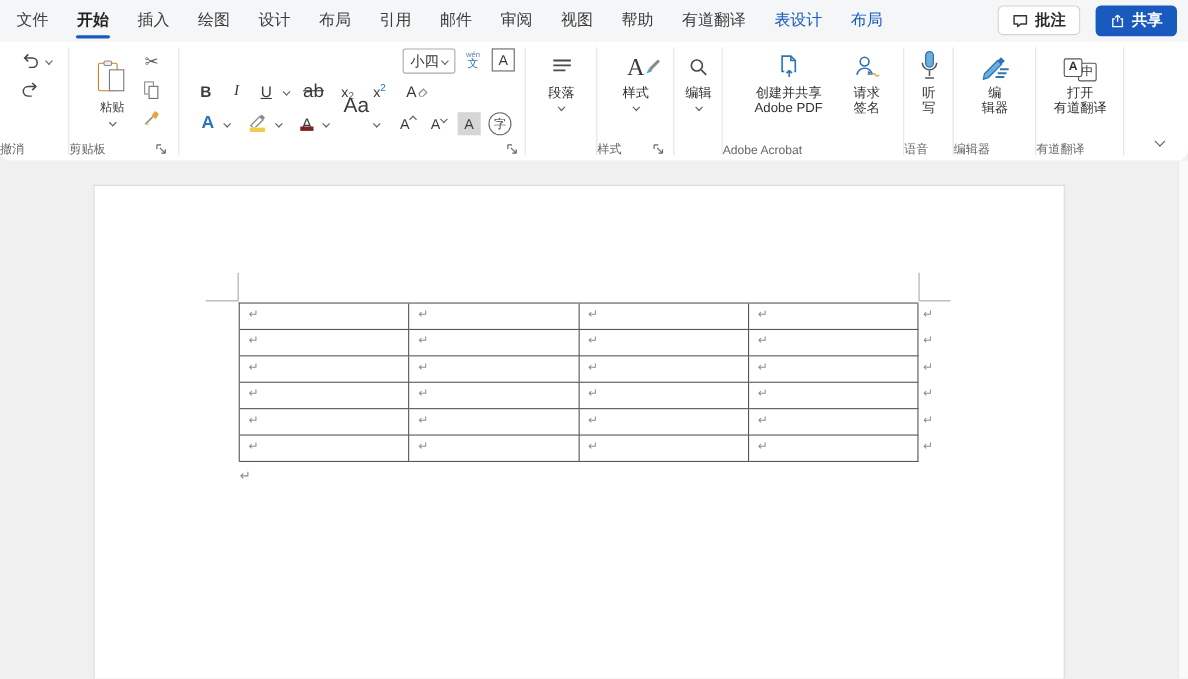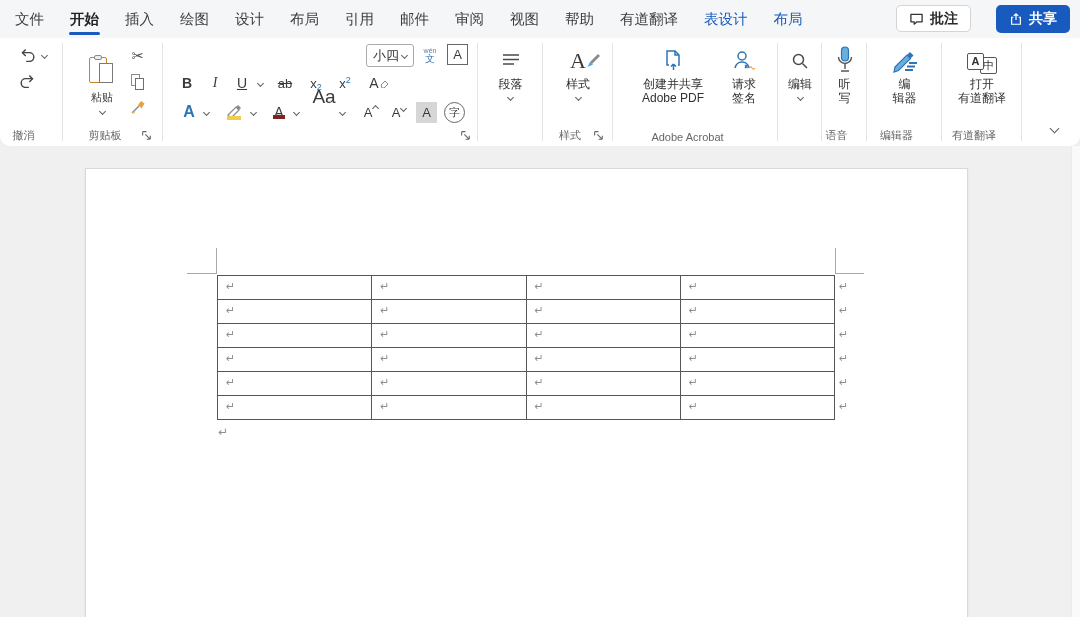--- a/index.html
+++ b/index.html
@@ -8,35 +8,35 @@
 
   
   .titlebar { position:relative; height:38px; background:#f5f6f7; }
   .tabs { display:flex; align-items:center; height:38px; padding-left:2px; }
   .tab { position:relative; padding:0 13px; font-size:14.5px; color:#3c3c3c;
          line-height:38px; cursor:default; white-space:nowrap; }
   .tab.active { color:#222; font-weight:700; }
   .tab.active::after { content:""; position:absolute; left:12px; right:12px;
          bottom:3px; height:3px; background:#185abd; border-radius:2px; }
   .tab.contextual { color:#185abd; }
-  .tb-right { position:absolute; right:10px; top:5px; display:flex; gap:25px; }
+  .tb-right { position:absolute; right:10px; top:5px; display:flex; gap:14px; }
   .btn-comments { display:flex; align-items:center; gap:6px; height:27px;
          padding:0 12px; background:#fff; border:1px solid #d4d4d4;
          border-radius:5px; font-size:14px; font-weight:700; color:#2b2b2b; }
   .btn-share { display:flex; align-items:center; gap:6px; height:28px;
          padding:0 13px; background:#185abd; border:none; border-radius:5px;
          font-size:14px; font-weight:700; color:#fff; }
 
   
   .ribbon { position:relative; height:108px; background:#fff;
             border-radius:0 0 10px 10px; display:flex; }
   .rgroup { position:relative; height:100%; flex:0 0 auto; }
   .rgroup::after { content:""; position:absolute; right:0; top:5px; bottom:5px;
             width:1px; background:#e4e4e4; }
-  .glabel { position:absolute; bottom:3px; left:0; right:16px; text-align:center;
+  .glabel { position:absolute; bottom:3px; left:0; right:16px; text-align:left;
             font-size:11px; color:#676767; white-space:nowrap; }
   .launcher { position:absolute; bottom:4px; width:12px; height:12px; }
   .chev { display:inline-block; width:5px; height:5px; border-right:1.3px solid #5f5f5f;
           border-bottom:1.3px solid #5f5f5f; transform:rotate(45deg); vertical-align:middle; }
   .bigbtn { display:flex; flex-direction:column; align-items:center; padding-top:7px;
             font-size:12px; color:#323130; line-height:14px; text-align:center; }
   .bigbtn .chev { margin-top:4px; }
   .iconbox { height:32px; display:flex; align-items:center; justify-content:center; }
   .sbtn { position:absolute; display:flex; align-items:center; justify-content:center;
           color:#3b3b3b; cursor:default; }
@@ -169,21 +169,21 @@
     <div class="sbtn" style="left:13px;top:34px;width:22px;height:22px;font-size:14px;font-weight:700">
       <span>B</span>
       </div>
     <div class="sbtn" style="left:41px;top:34px;width:22px;height:22px;font-size:14px;font-style:italic;font-family:'Liberation Serif',serif">
       <span>I</span>
       </div>
     <div class="sbtn" style="left:68px;top:34px;width:22px;height:22px;font-size:14px">
       <span class="ul">U</span>
       </div>
     <span class="chev" style="position:absolute;left:95px;top:43px"></span>
-    <div class="sbtn" style="left:110px;top:34px;width:24px;height:22px;font-size:13px">
+    <div class="sbtn" style="left:110px;top:34px;width:24px;height:22px;font-size:17px">
       <span class="strike">ab</span>
       </div>
     <div class="sbtn" style="left:141px;top:34px;width:24px;height:22px;font-size:13px">
       <span>x</span>
       <span style="font-size:9px;color:#2e75b6;margin-top:7px">2</span>
       </div>
     <div class="sbtn" style="left:170px;top:34px;width:24px;height:22px;font-size:13px">
       <span>x</span>
       <span style="font-size:9px;color:#2e75b6;margin-bottom:7px">2</span>
       </div>
@@ -262,20 +262,33 @@
       </div>
       <span>样式</span>
       <span class="chev"></span>
     </div>
     <div class="glabel">样式</div>
     <svg class="launcher" style="right:8px" viewBox="0 0 11 11">
       <path d="M1.5 1.5H5M1.5 1.5V5M4 4l4.5 4.5M8.5 8.5V5.2M8.5 8.5H5.2" stroke="#666" stroke-width="1" fill="none"></path>
     </svg>
   </div>
 
+  <div class="rgroup" style="width:44px">
+    <div class="bigbtn" style="width:100%">
+      <div class="iconbox">
+        <svg width="18" height="18" viewBox="0 0 18 18">
+          <circle cx="7.5" cy="7.5" r="5" fill="none" stroke="#4a4a4a" stroke-width="1.5"></circle>
+          <path d="M11.5 11.5 16 16" stroke="#4a4a4a" stroke-width="1.5"></path>
+        </svg>
+      </div>
+      <span>编辑</span>
+      <span class="chev"></span>
+    </div>
+  </div>
+
   <div class="rgroup" style="width:165px">
     <div class="bigbtn" style="position:absolute;left:14px;width:92px">
       <div class="iconbox">
         <svg width="22" height="24" viewBox="0 0 22 24">
           <path d="M5 2h8l4 4v10H5z" fill="none" stroke="#2e75b6" stroke-width="1.5"></path>
           <path d="M13 2v4h4" fill="none" stroke="#2e75b6" stroke-width="1.5"></path>
           <rect x="7" y="13" width="9" height="9" fill="#fff"></rect>
           <path d="M11.5 21v-6M11.5 15l-2.5 2.5M11.5 15l2.5 2.5" stroke="#2e75b6" stroke-width="1.5" fill="none"></path>
         </svg>
       </div>
@@ -288,33 +301,20 @@
           <circle cx="11" cy="7" r="4" fill="none" stroke="#2e75b6" stroke-width="1.5"></circle>
           <path d="M4 19c1-4 4-6 7-6s6 2 7 6" fill="none" stroke="#2e75b6" stroke-width="1.5"></path>
           <path d="M14 16l2.5 3M16.5 16 14 19" stroke="#2e75b6" stroke-width="1.2"></path>
           <path d="M18 19c1-1.5 2-1.5 3 0s2 1.5 3 0" fill="none" stroke="#e8a33d" stroke-width="1.3"></path>
         </svg>
       </div>
       <span>请求</span>
       <span>签名</span>
     </div>
     <div class="glabel">Adobe Acrobat</div>
-  </div>
-
-  <div class="rgroup" style="width:44px">
-    <div class="bigbtn" style="width:100%">
-      <div class="iconbox">
-        <svg width="18" height="18" viewBox="0 0 18 18">
-          <circle cx="7.5" cy="7.5" r="5" fill="none" stroke="#4a4a4a" stroke-width="1.5"></circle>
-          <path d="M11.5 11.5 16 16" stroke="#4a4a4a" stroke-width="1.5"></path>
-        </svg>
-      </div>
-      <span>编辑</span>
-      <span class="chev"></span>
-    </div>
   </div>
 
   <div class="rgroup" style="width:45px">
     <div class="bigbtn" style="width:100%">
       <div class="iconbox">
         <svg width="20" height="30" viewBox="0 0 20 30">
           <rect x="6.5" y="1" width="7" height="14" rx="3.5" fill="#6aaede" stroke="#2e75b6" stroke-width="1.2"></rect>
           <path d="M3.5 11a6.5 6.5 0 0 0 13 0" fill="none" stroke="#555" stroke-width="1.4"></path>
           <path d="M10 18v5M6 25h8" stroke="#555" stroke-width="1.4"></path>
         </svg>

